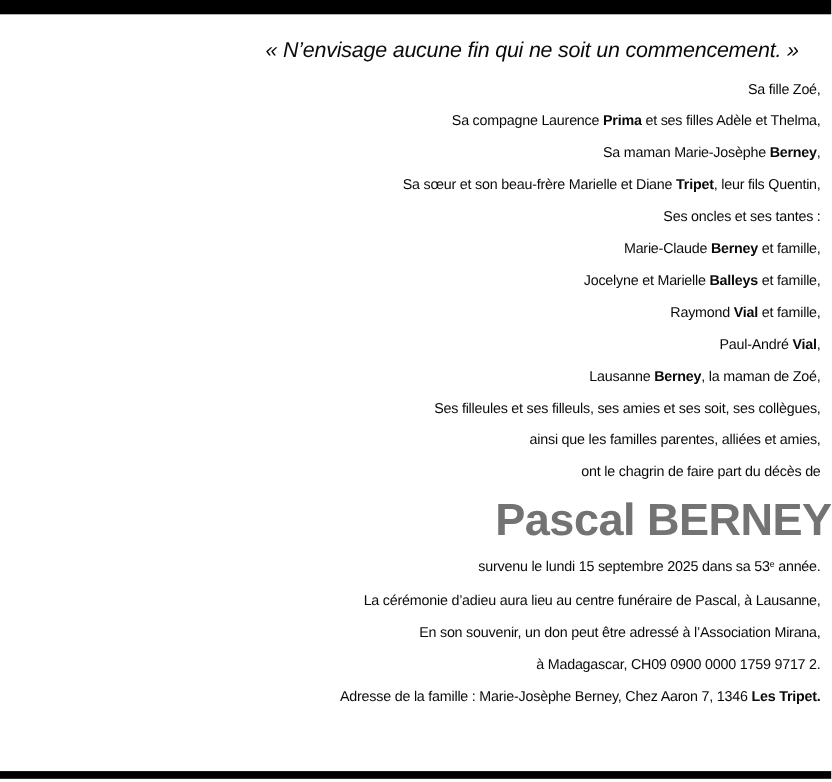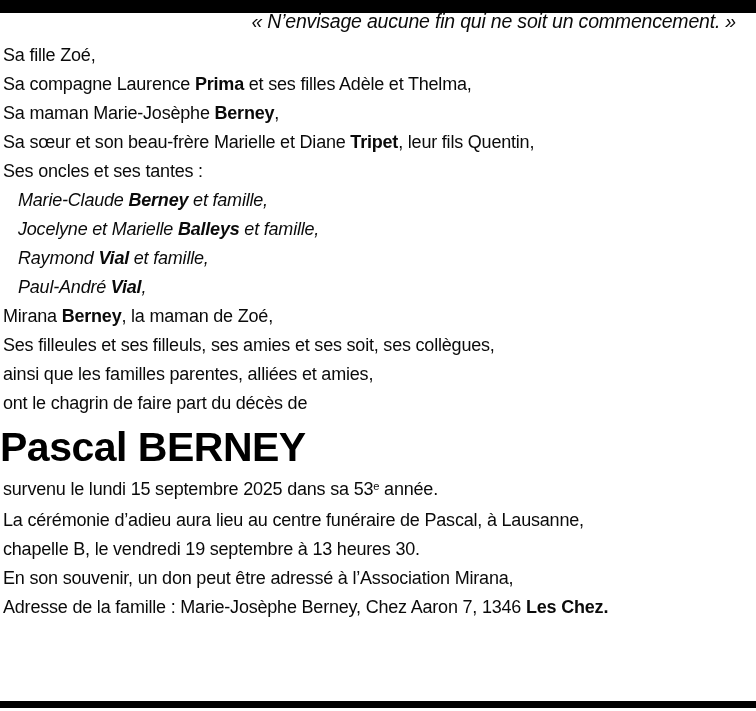--- a/index.html
+++ b/index.html
@@ -21,56 +21,57 @@
   .bar {
     position: absolute;
     left: 0;
     width: 756px;
     background: #000000;
   }
   .bar.top { top: 0; height: 13px; }
   .bar.bottom { bottom: 3px; height: 7px; }
 
   .quote-block {
-    margin-top: 6px;
-    padding-right: 20px;
+    margin-top: 31px;
+    padding-right: 30px;
     text-align: right;
     font-style: italic;
     font-size: 19.5px;
     line-height: 30px;
     letter-spacing: -0.2px;
   }
 
   .body-block {
     padding-left: 3px;
     padding-right: 10px;
-    font-size: 18px;
+    font-size: 13px;
     line-height: 29px;
     letter-spacing: -0.2px;
+    text-align: right;
   }
   .body-block.family { margin-top: 5px; }
 
   .line { white-space: nowrap; }
-  .line.indent { padding-left: 15px; font-style: italic; }
+  .line.indent { padding-left: 15px; }
   .seg-bold { font-weight: bold; }
   .seg-sup {
     font-size: 0.62em;
     vertical-align: baseline;
     position: relative;
     top: -0.45em;
   }
 
   .deceased-name {
     margin: 3px 0 2px 0;
-    text-align: left;
+    text-align: right;
     font-weight: bold;
     font-size: 41px;
     line-height: 52px;
     letter-spacing: -0.5px;
-    color: #000000;
+    color: #737373;
   }
 </style>
 </head>
 <body>
 
 <div class="page">
 
   <div class="bar top"></div>
 
   <div class="quote-block">
@@ -80,31 +81,31 @@
   <div class="body-block family" id="family-lines">
       <div class="line"><span class="">Sa fille Zoé,</span></div>
       <div class="line"><span class="">Sa compagne Laurence </span><span class="seg-bold ">Prima</span><span class=""> et ses filles Adèle et Thelma,</span></div>
       <div class="line"><span class="">Sa maman Marie-Josèphe </span><span class="seg-bold ">Berney</span><span class="">,</span></div>
       <div class="line"><span class="">Sa sœur et son beau-frère Marielle et Diane </span><span class="seg-bold ">Tripet</span><span class="">, leur fils Quentin,</span></div>
       <div class="line"><span class="">Ses oncles et ses tantes&nbsp;:</span></div>
       <div class="line indent"><span class="">Marie-Claude </span><span class="seg-bold ">Berney</span><span class=""> et famille,</span></div>
       <div class="line indent"><span class="">Jocelyne et Marielle </span><span class="seg-bold ">Balleys</span><span class=""> et famille,</span></div>
       <div class="line indent"><span class="">Raymond </span><span class="seg-bold ">Vial</span><span class=""> et famille,</span></div>
       <div class="line indent"><span class="">Paul-André </span><span class="seg-bold ">Vial</span><span class="">,</span></div>
-      <div class="line"><span class="">Mirana </span><span class="seg-bold ">Berney</span><span class="">, la maman de Zoé,</span></div>
+      <div class="line"><span class="">Lausanne </span><span class="seg-bold ">Berney</span><span class="">, la maman de Zoé,</span></div>
       <div class="line"><span class="">Ses filleules et ses filleuls, ses amies et ses soit, ses collègues,</span></div>
       <div class="line"><span class="">ainsi que les familles parentes, alliées et amies,</span></div>
       <div class="line"><span class="">ont le chagrin de faire part du décès de</span></div>
     </div>
 
   <h1 class="deceased-name">Pascal BERNEY</h1>
 
   <div class="body-block details" id="details-lines">
       <div class="line"><span class="">survenu le lundi 15 septembre 2025 dans sa 53</span><span class="seg-sup">e</span><span class=""> année.</span></div>
       <div class="line"><span class="">La cérémonie d’adieu aura lieu au centre funéraire de Pascal, à Lausanne,</span></div>
-      <div class="line"><span class="">chapelle B, le vendredi 19 septembre à 13 heures 30.</span></div>
       <div class="line"><span class="">En son souvenir, un don peut être adressé à l’Association Mirana,</span></div>
-      <div class="line"><span class="">Adresse de la famille&nbsp;: Marie-Josèphe Berney, Chez Aaron 7, 1346 </span><span class="seg-bold ">Les Chez.</span></div>
+      <div class="line"><span class="">à Madagascar, CH09 0900 0000 1759 9717 2.</span></div>
+      <div class="line"><span class="">Adresse de la famille&nbsp;: Marie-Josèphe Berney, Chez Aaron 7, 1346 </span><span class="seg-bold ">Les Tripet.</span></div>
     </div>
 
   <div class="bar bottom"></div>
 
 </div>
 
 </body></html>

